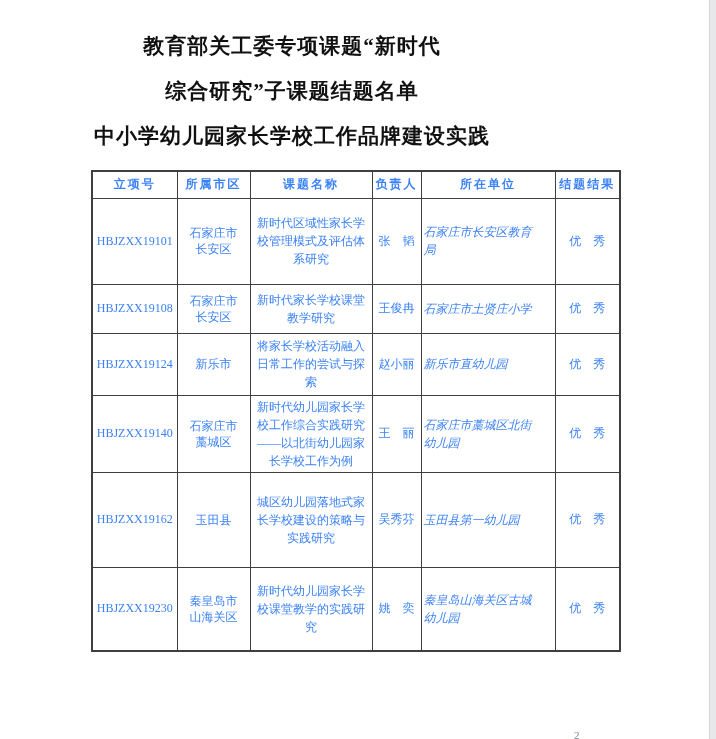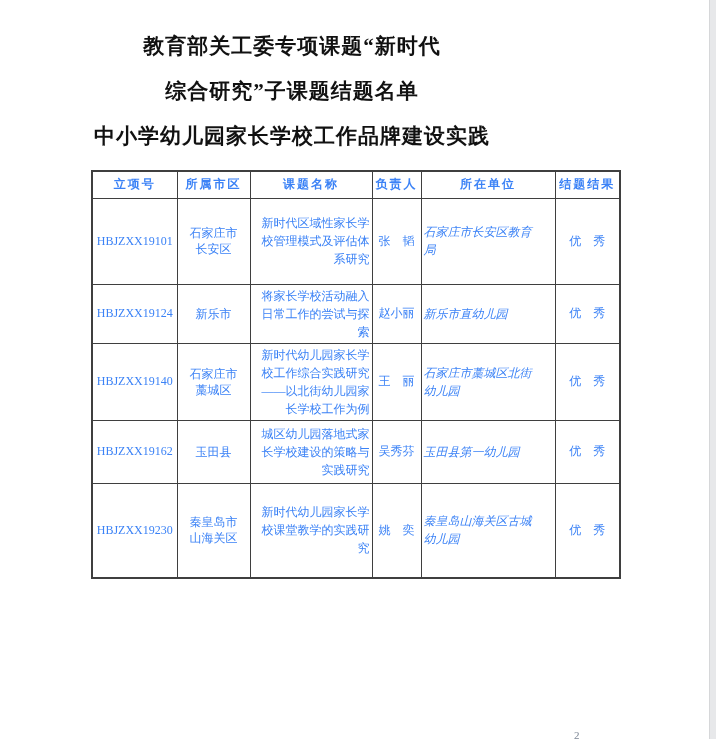--- a/index.html
+++ b/index.html
@@ -57,21 +57,21 @@
 
   table.results th {
     font-weight: bold;
     text-align: center;
     letter-spacing: 2px;
     white-space: nowrap;
   }
 
   td.c-id    { text-align: center; white-space: nowrap; font-size: 12px; letter-spacing: 0; padding: 2px 1px; margin-left: 30px; }
   td.c-dist  { text-align: center; white-space: pre-line; line-height: 16px; }
-  td.c-topic { text-align: right;   white-space: pre-line; line-height: 18px; }
+  td.c-topic { text-align: center;   white-space: pre-line; line-height: 18px; }
   td.c-lead  { text-align: center; white-space: nowrap; padding: 2px 2px; margin-top: 32px; }
   td.c-unit  { text-align: left;   white-space: pre-line; line-height: 18px; font-style: italic; }
   td.c-res   { text-align: center; white-space: nowrap; }
 
   
   .page-number {
     position: absolute;
     left: 574px;
     top: 730px;
     font-size: 11px;
@@ -125,20 +125,30 @@
 长安区</td>
       <td class="c-topic">新时代区域性家长学
 校管理模式及评估体
 系研究</td>
       <td class="c-lead">张　韬</td>
       <td class="c-unit">石家庄市长安区教育
 局</td>
       <td class="c-res">优　秀</td>
     </tr>
     <tr>
+      <td class="c-id">HBJZXX19108</td>
+      <td class="c-dist">石家庄市
+长安区</td>
+      <td class="c-topic">新时代家长学校课堂
+教学研究</td>
+      <td class="c-lead">王俊冉</td>
+      <td class="c-unit">石家庄市土贤庄小学</td>
+      <td class="c-res">优　秀</td>
+    </tr>
+    <tr>
       <td class="c-id">HBJZXX19124</td>
       <td class="c-dist">新乐市</td>
       <td class="c-topic">将家长学校活动融入
 日常工作的尝试与探
 索</td>
       <td class="c-lead">赵小丽</td>
       <td class="c-unit">新乐市直幼儿园</td>
       <td class="c-res">优　秀</td>
     </tr>
     <tr>

